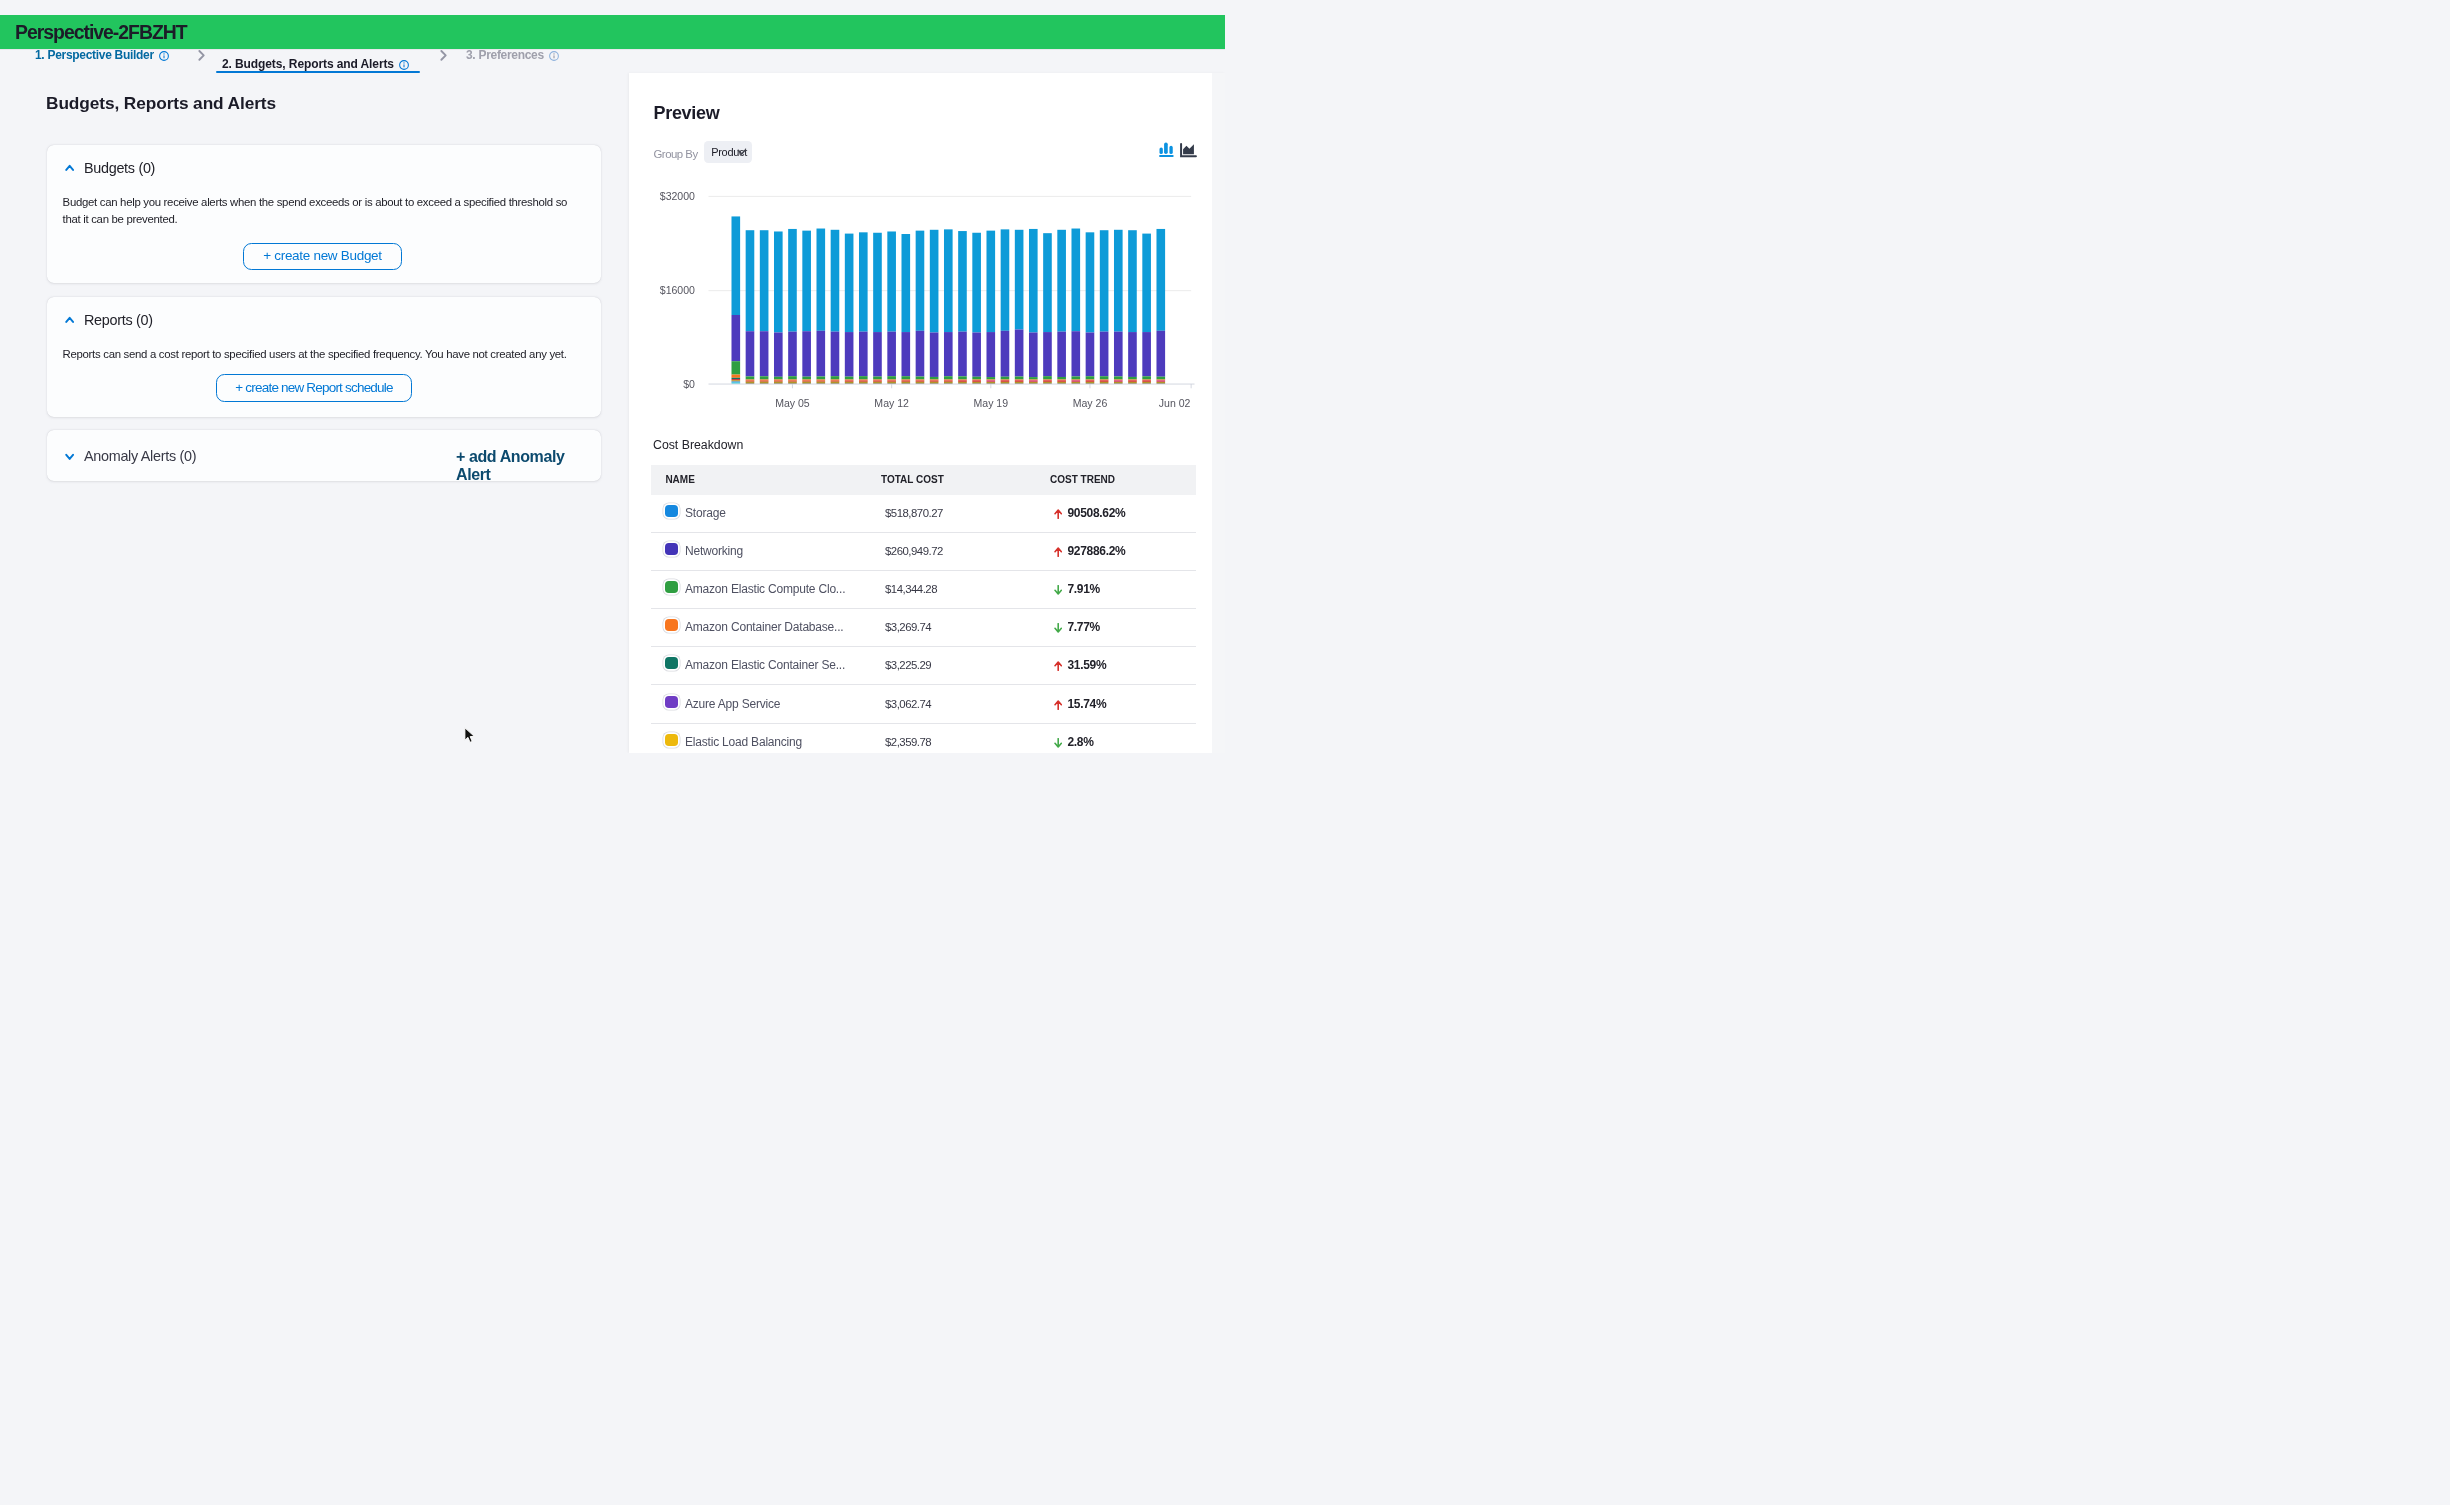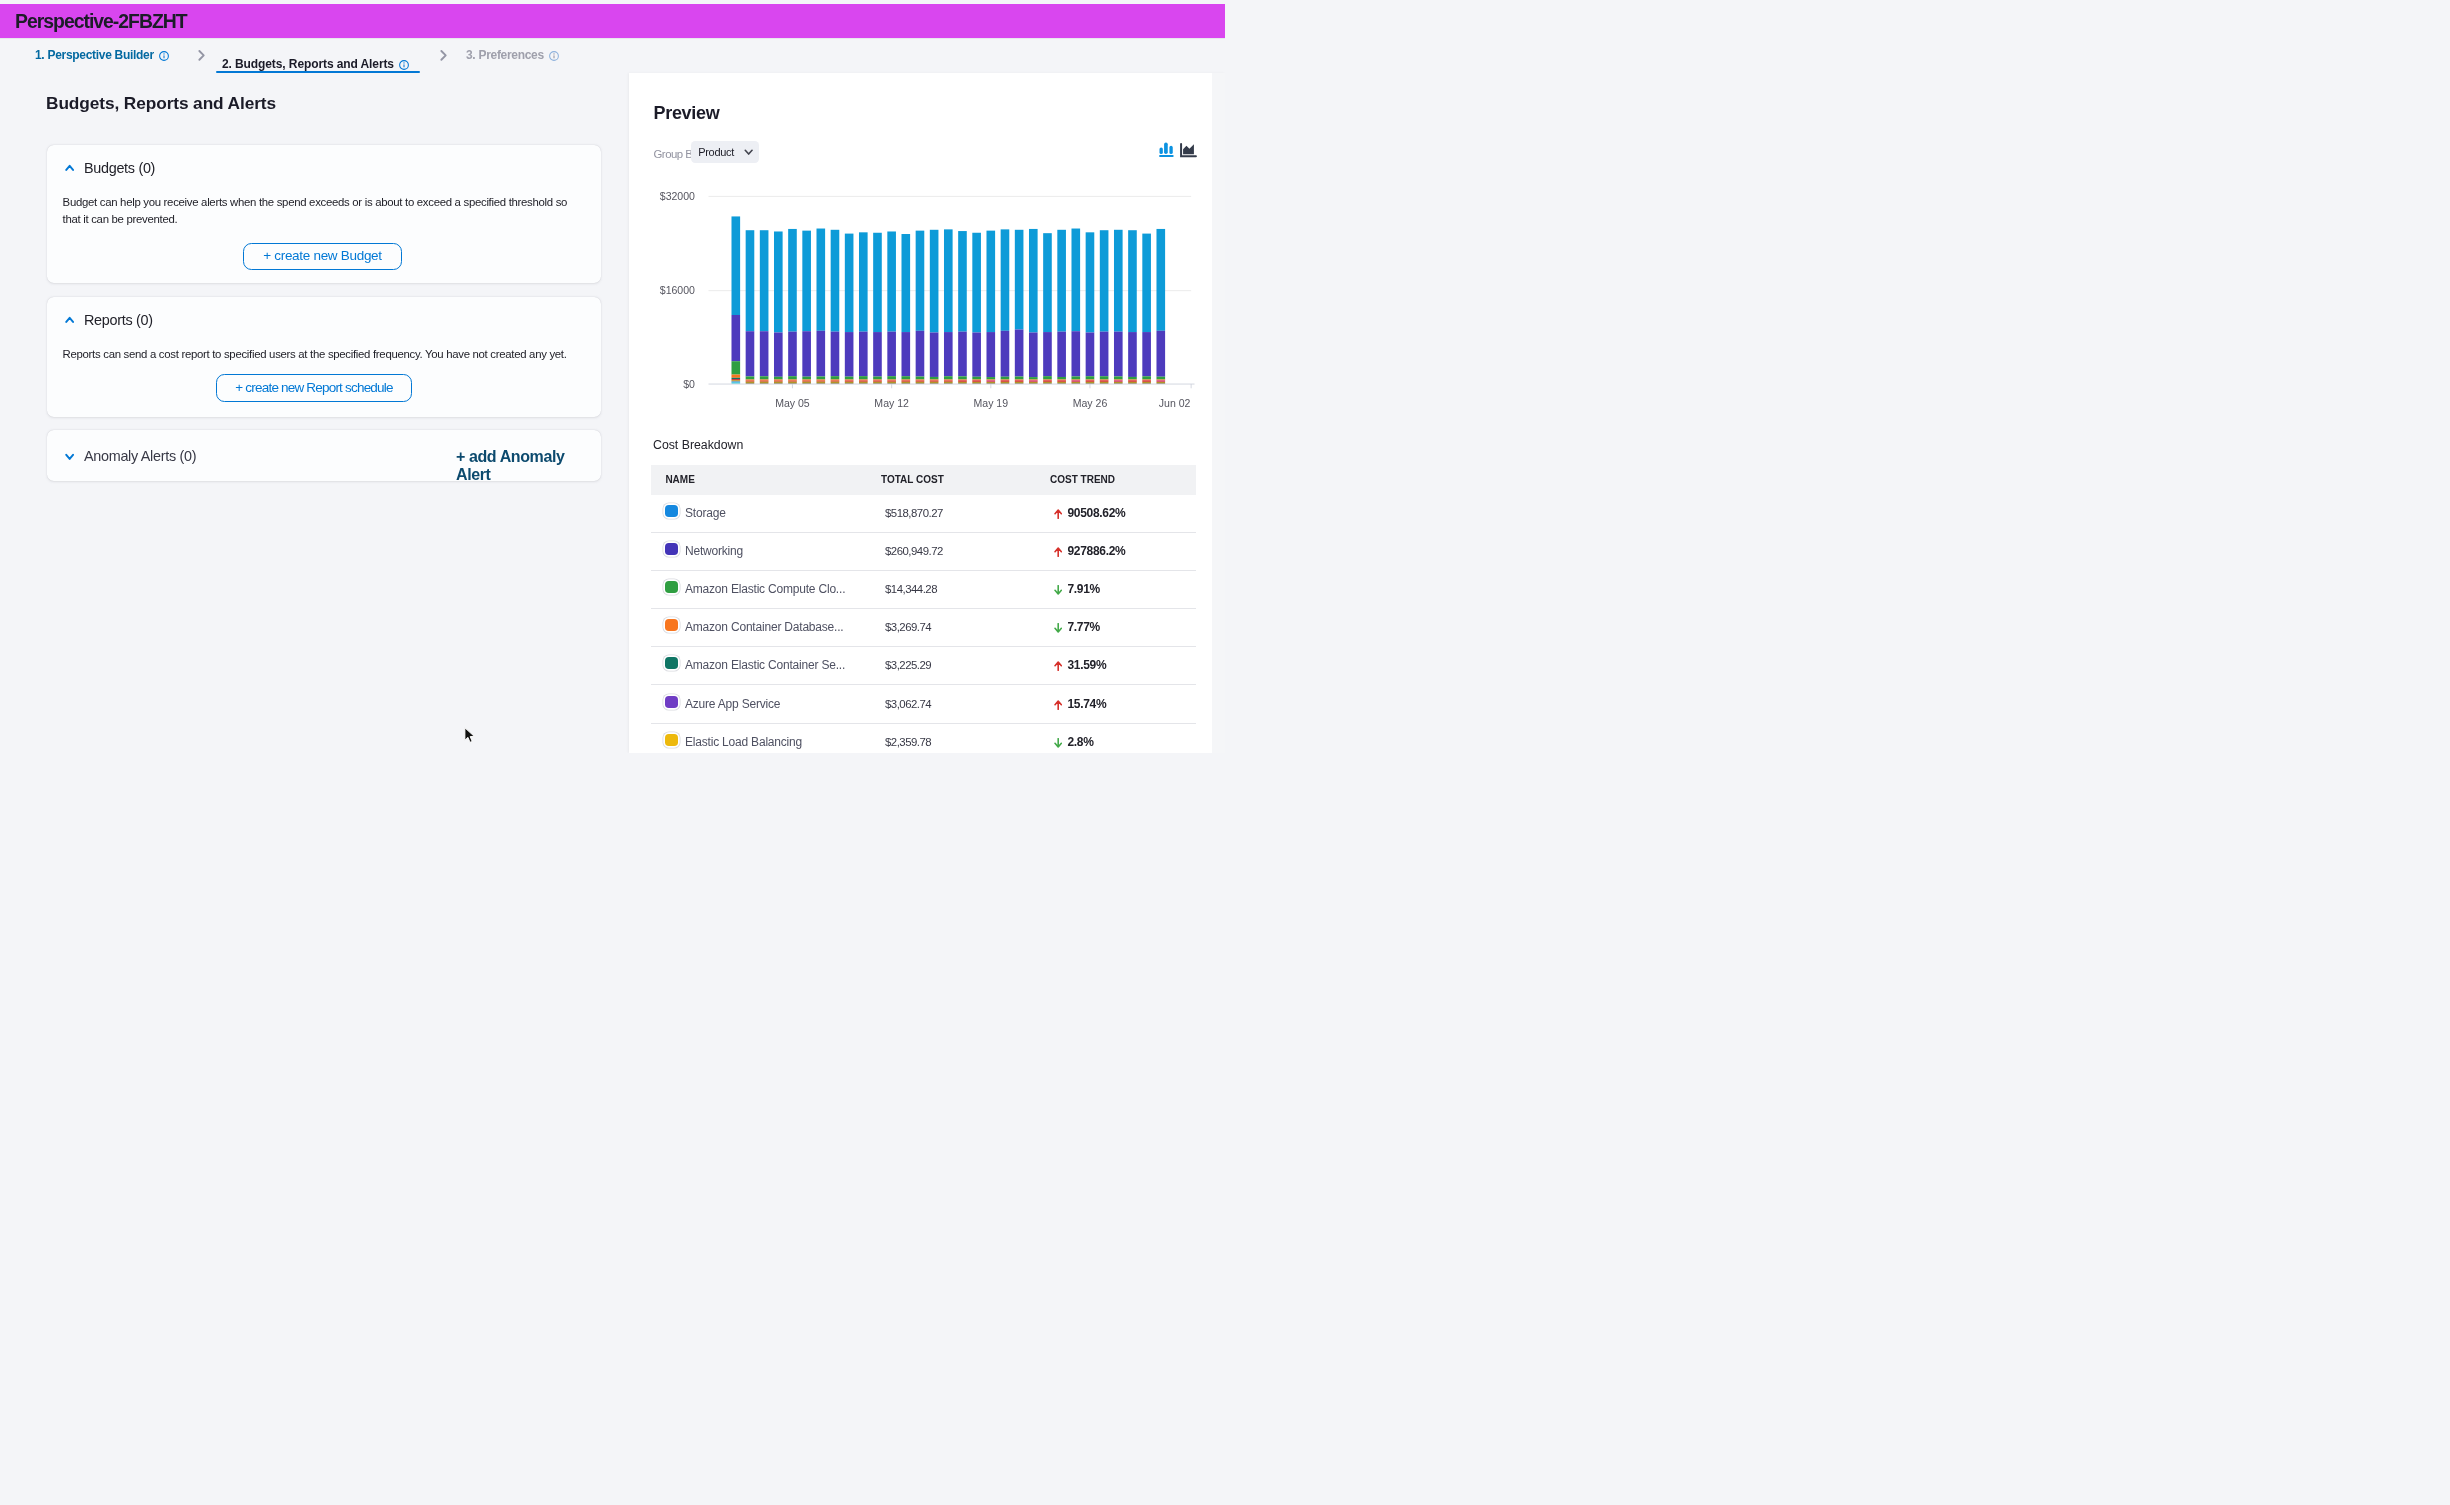--- a/index.html
+++ b/index.html
@@ -1,18 +1,18 @@
 <!DOCTYPE html>
 <html style="font-size:13.5px"><head>
 <meta charset="utf-8">
 <style>
   * { margin:0; padding:0; box-sizing:border-box; }
   html,body { width:1225px; height:753px; overflow:hidden; }
   body { font-family:"Liberation Sans", sans-serif; background:#f4f5f8; position:relative; }
-  .header { position:absolute; left:0; top:4px; width:1225px; height:35px; background:#d946ef; border-bottom:0.8px solid #e7e8ec; }
+  .header { position:absolute; left:0; top:15px; width:1225px; height:35px; background:#22c55e; border-bottom:0.8px solid #e7e8ec; }
   .header h1 { position:absolute; left:15px; top:8.4px; font-size:19.4px; font-weight:bold; color:#1c1c28; letter-spacing:-1px; line-height:19.4px; }
   
   .tab { position:absolute; top:49px; font-size:12px; font-weight:bold; letter-spacing:-0.3px; line-height:12px; white-space:nowrap; }
   .t1 { left:35px; color:#0369a1; }
   .t2 { left:222px; color:#1b1b28; letter-spacing:-0.1px;margin-top:9px; }
   .t3 { left:466px; color:#9fa0ac; }
   .tabchev { position:absolute; top:49px; width:12.7px; height:12.7px; }
   .underline { position:absolute; left:216px; top:71px; width:204px; height:2.1px; background:#0278d5; border-radius:1.7px; }
   .info { display:inline-block; vertical-align:-1.7px; margin-left:5px; }
   
@@ -24,21 +24,21 @@
   .cardhead { position:absolute; left:37px; font-size:14.4px; font-weight:normal; letter-spacing:-0.3px; line-height:14.4px; color:#22222a; }
   .cchev { position:absolute; left:18px; width:9.3px; height:7.6px; }
   .cardp { position:absolute; left:15.6px; font-size:11.4px; letter-spacing:-0.3px; line-height:16.5px; color:#22222a; white-space:nowrap; }
   .btn { position:absolute; border:1.4px solid #0278d5; border-radius:8.4px; color:#0278d5; font-size:13.5px; letter-spacing:-0.3px; text-align:center; background:transparent; }
   .addlink { position:absolute; left:409px; top:18px; font-size:16px; font-weight:bold; letter-spacing:-0.4px; color:#0c4a6e; }
   .anom { color:#383946; }
   
   .panel { position:absolute; left:629px; top:73px; width:596px; height:680px; background:#ffffff; box-shadow:-0.8px 0 2.5px rgba(0,0,0,.045); }
   .pv { position:absolute; left:24.5px; top:31px; font-size:18px; font-weight:bold; letter-spacing:-0.3px; line-height:18px; color:#1b1b28; }
   .gb { position:absolute; left:24.5px; top:75px; font-size:11.4px; letter-spacing:-0.5px; color:#9293a0; }
-  .select { position:absolute; left:62px; top:68px; width:68px; height:21.5px; background:#edeff4; border-radius:4.2px; }
+  .select { position:absolute; left:75px; top:68px; width:48px; height:21.5px; background:#edeff4; border-radius:4.2px; }
   .select span { position:absolute; left:7.2px; top:4.6px; font-size:11px; letter-spacing:-0.3px; color:#1c1c26; }
   .cbtitle { position:absolute; left:24px; top:366px; font-size:12.3px; line-height:12.3px; color:#22222a; }
   
   svg.chart { position:absolute; left:0; top:0; }
   
   .tbl { position:absolute; left:22px; top:392px; width:545px; }
   .thead { position:absolute; left:0px; height:30px; background:#f1f2f4; width:545px; }
   .th { position:absolute; top:0; height:30px; line-height:30px; font-size:10px; font-weight:bold; color:#22222a; letter-spacing:0; }
   .row { position:absolute; left:0; width:545px; height:38px; border-bottom:0.8px solid #e4e5e9; }
   .sq { position:absolute; left:14.4px; top:9.7px; width:12.7px; height:12.7px; border-radius:3.8px; box-shadow:0 0 0 1.7px #fff, 0 0 0 2.5px #dadbe0; }

